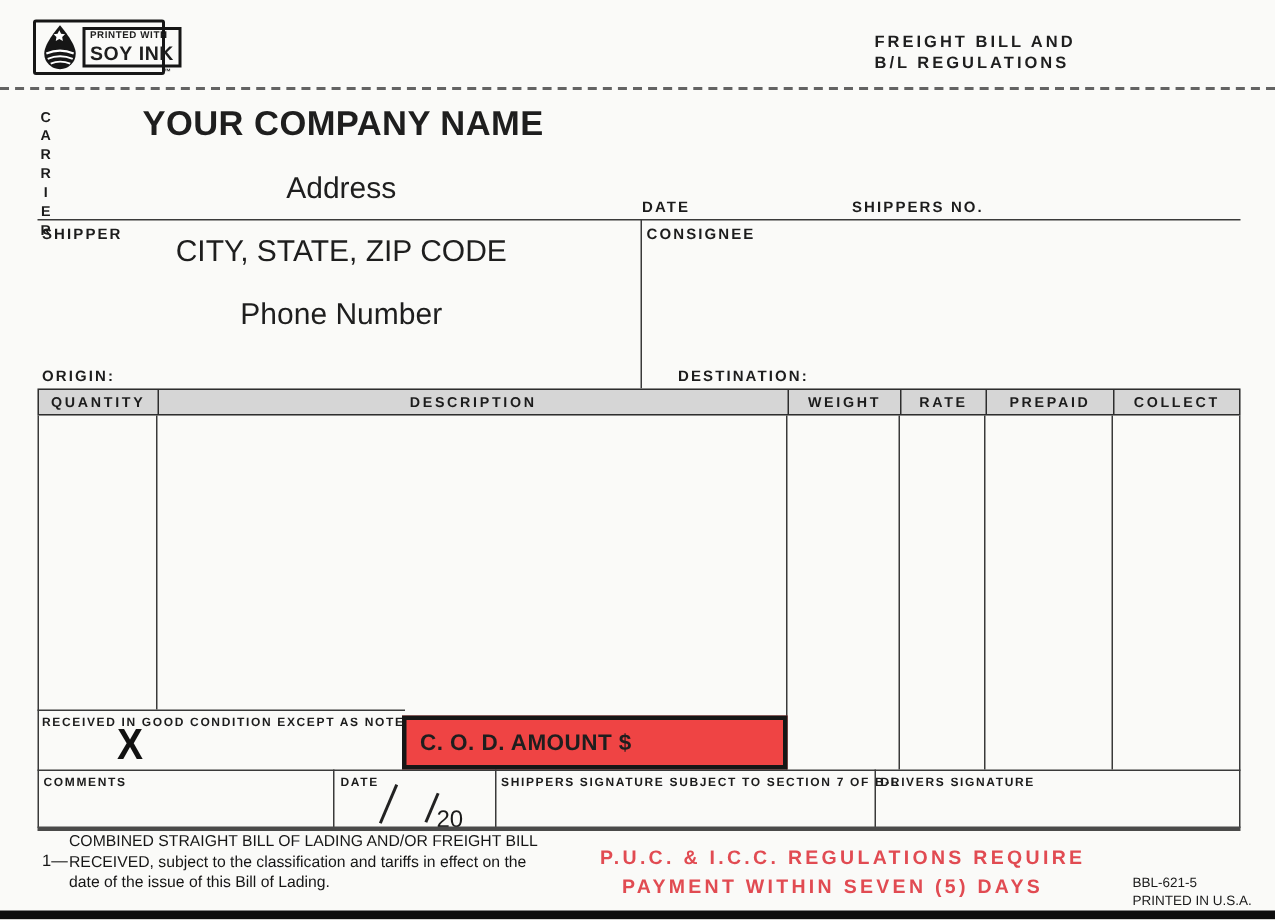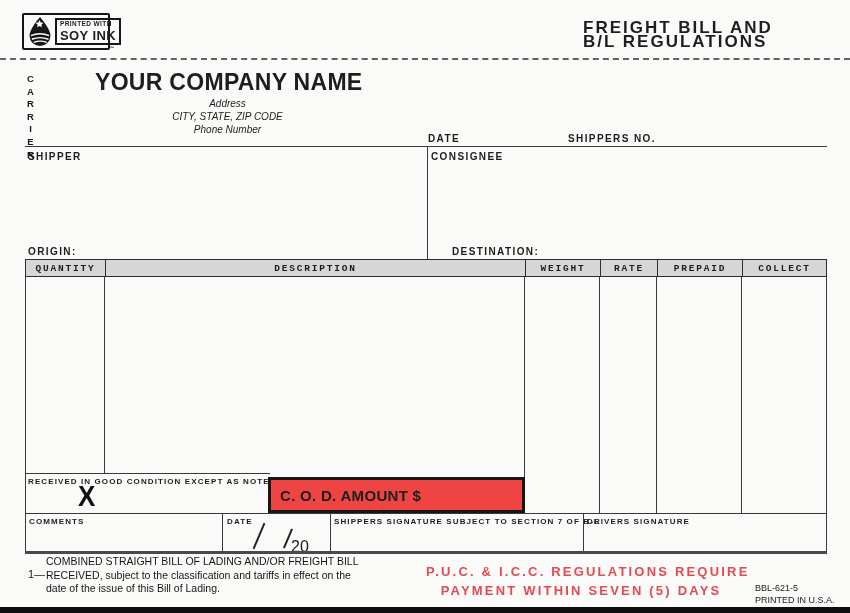--- a/index.html
+++ b/index.html
@@ -13,34 +13,34 @@
   .hline { position:absolute; background:#3a3a3a; height:1.5px; }
   .vline { position:absolute; background:#3a3a3a; width:1.3px; }
 
   
   .soy-logo { left:22px; top:13px; width:88px; height:37px; border:2px solid #161616; border-radius:2px; display:flex; align-items:center; background:#fafaf8; padding:1px 2px; }
   .soy-text-box { border:2px solid #161616; padding:1px 3px 1px 3px; margin-left:1px; line-height:1; }
   .soy-printed { font-size:6.5px; font-weight:700; letter-spacing:.4px; white-space:nowrap; }
   .soy-ink { font-size:13px; font-weight:700; letter-spacing:.4px; white-space:nowrap; margin-top:1px;text-align:right; }
   .soy-tm { position:absolute; right:-6px; bottom:-3px; font-size:5px; font-weight:700; }
 
-  .doc-title { left:583px; top:21px; font-size:17px; font-weight:700; letter-spacing:2px; line-height:14px; white-space:nowrap; }
+  .doc-title { left:583px; top:21px; font-size:11px; font-weight:700; letter-spacing:2px; line-height:14px; white-space:nowrap; }
 
   .perforation { left:0; top:58px; width:850px; border-top:2px dashed #636363; }
 
   .carrier { left:25px; top:73px; writing-mode:vertical-rl; text-orientation:upright; font-size:9.5px; font-weight:700; letter-spacing:1.6px; color:#1b1b1b; line-height:10px; }
 
   .company { left:95px; top:69px; width:265px; text-align:center; }
   .company-name { font-size:23px; font-weight:700; letter-spacing:.3px; white-space:nowrap; }
-  .company-line { font-size:10px; margin-top:2px;font-style:italic; }
+  .company-line { font-size:20px; margin-top:19px; }
 
   .lbl  { position:absolute; font-size:10px; font-weight:700; letter-spacing:1.4px; color:#1c1c1c; white-space:nowrap; }
   .lbl-sm { position:absolute; font-size:8px; font-weight:700; letter-spacing:1.1px; color:#1c1c1c; white-space:nowrap; }
 
-  .tbl-header { left:25px; top:259px; width:802px; height:18px; display:flex; background:#d6d6d6; border:1.7px solid #2e2e2e;font-family:Liberation Mono, monospace; }
+  .tbl-header { left:25px; top:259px; width:802px; height:18px; display:flex; background:#d6d6d6; border:1.7px solid #2e2e2e; }
   .tbl-header .cell { display:flex; align-items:center; justify-content:center; font-size:9.5px; font-weight:700; letter-spacing:1.8px; color:#1c1c1c; border-right:1.5px solid #2e2e2e; overflow:hidden; white-space:nowrap; }
   .tbl-header .cell:last-child { border-right:none; }
   .c-qty{width:80px;} .c-desc{width:420px;} .c-wt{width:75px;} .c-rate{width:57px;} .c-pre{width:85px;} .c-col{flex:1;}
 
   .cod-box { left:268px; top:477px; width:257px; height:36px; border:3px solid #161616; background:#ef4444; display:flex; align-items:center; padding-left:9px; }
   .cod-label { font-size:15px; font-weight:700; letter-spacing:.3px; }
 
   .x-mark { left:78px; top:483px; font-size:26px; font-weight:700; color:#111; transform:scaleY(1.12); line-height:1; }
 
   .slash { position:absolute; background:#222; }
@@ -143,21 +143,21 @@
 
   <div class="hline" style="left:25px; top:550.5px; width:802px; height:3px; background:#4a4a4a;"></div>
 
   <div class="abs footer-marker">1—</div>
   <div class="abs footer-text">
     <div>COMBINED STRAIGHT BILL OF LADING AND/OR FREIGHT BILL</div>
     <div>RECEIVED, subject to the classification and tariffs in effect on the</div>
     <div>date of the issue of this Bill of Lading.</div>
   </div>
 
-  <div class="abs regulations" style="color:#e14b52;margin-left:26px;">
+  <div class="abs regulations" style="color:#e14b52;">
     <div>P.U.C.  &amp;  I.C.C. REGULATIONS REQUIRE</div>
     <div>PAYMENT WITHIN SEVEN (5) DAYS</div>
   </div>
 
   <div class="abs form-id">
     <div>BBL-621-5</div>
     <div>PRINTED IN U.S.A.</div>
   </div>
 
   <div class="abs bottom-bar"></div>

